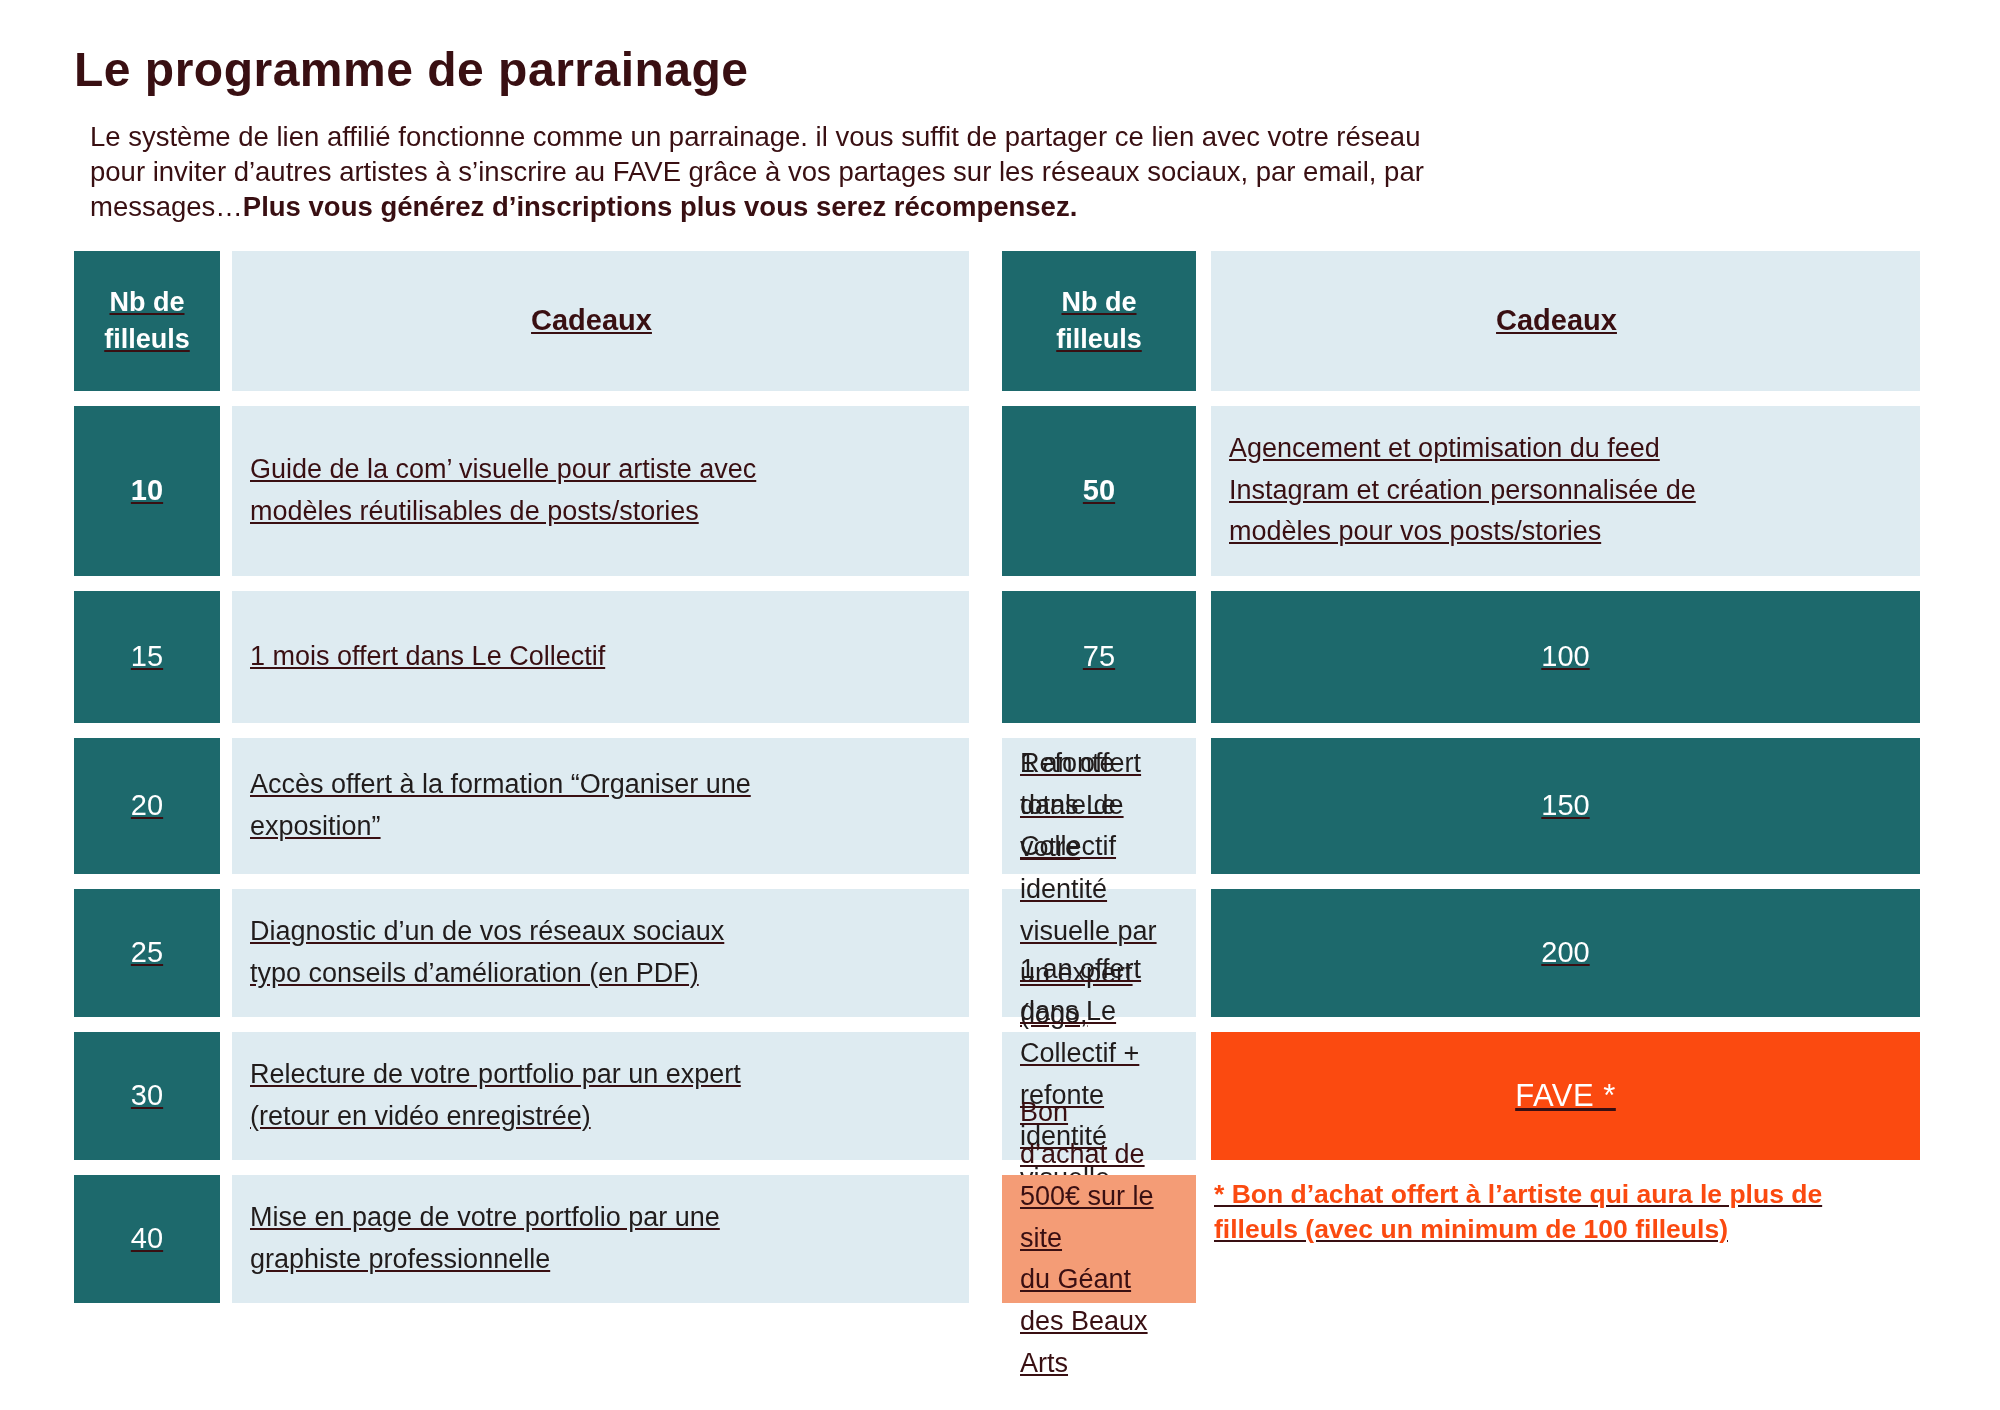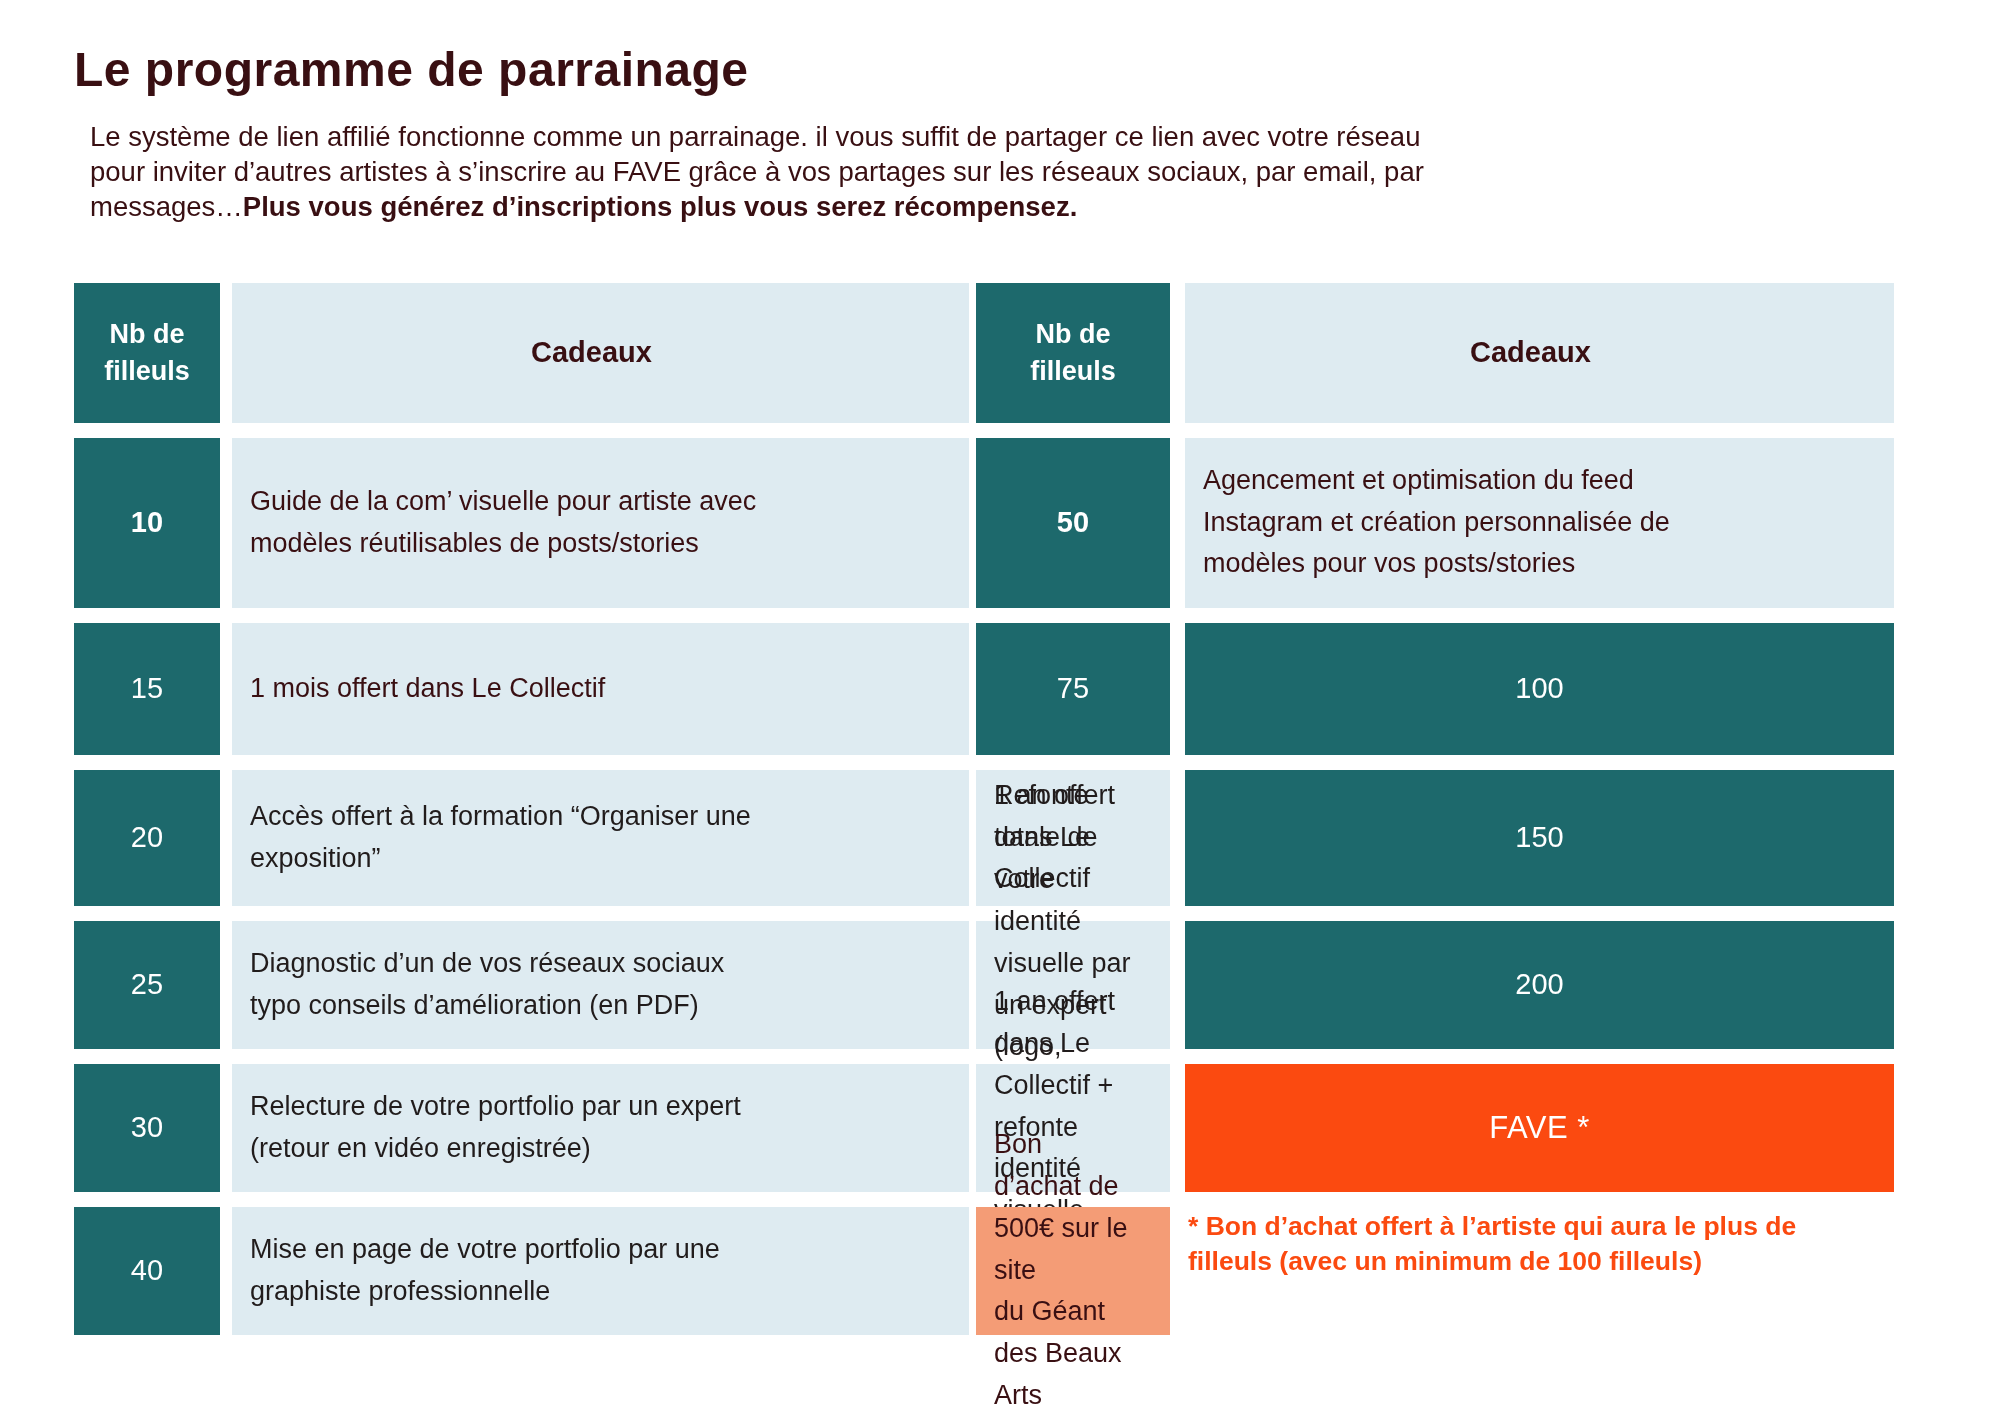--- a/index.html
+++ b/index.html
@@ -20,21 +20,21 @@
   }
   .intro {
     margin: 22px 0 0 16px;
     font-size: 27.5px;
     line-height: 1.28;
     color: #390F12;
     white-space: pre-line;
   }
   .intro b { font-weight: 700; }
 
-  .tables { display: flex; gap: 7px; margin-top: 58px; align-items: flex-start; }
+  .tables { display: flex; gap: 33px; margin-top: 26px; align-items: flex-start; text-decoration: underline; }
 
   .grid-table { display: grid; row-gap: 15px; }
   .grid-table.left  { grid-template-columns: 146px 737px; column-gap: 12px; }
   .grid-table.right { grid-template-columns: 194px 709px; column-gap: 15px; }
   .grid-table {
     grid-auto-rows: auto;
     grid-template-rows: 140px 170px 132px 136px 128px 128px 128px;
   }
 
   .cell { display: flex; align-items: center; }

